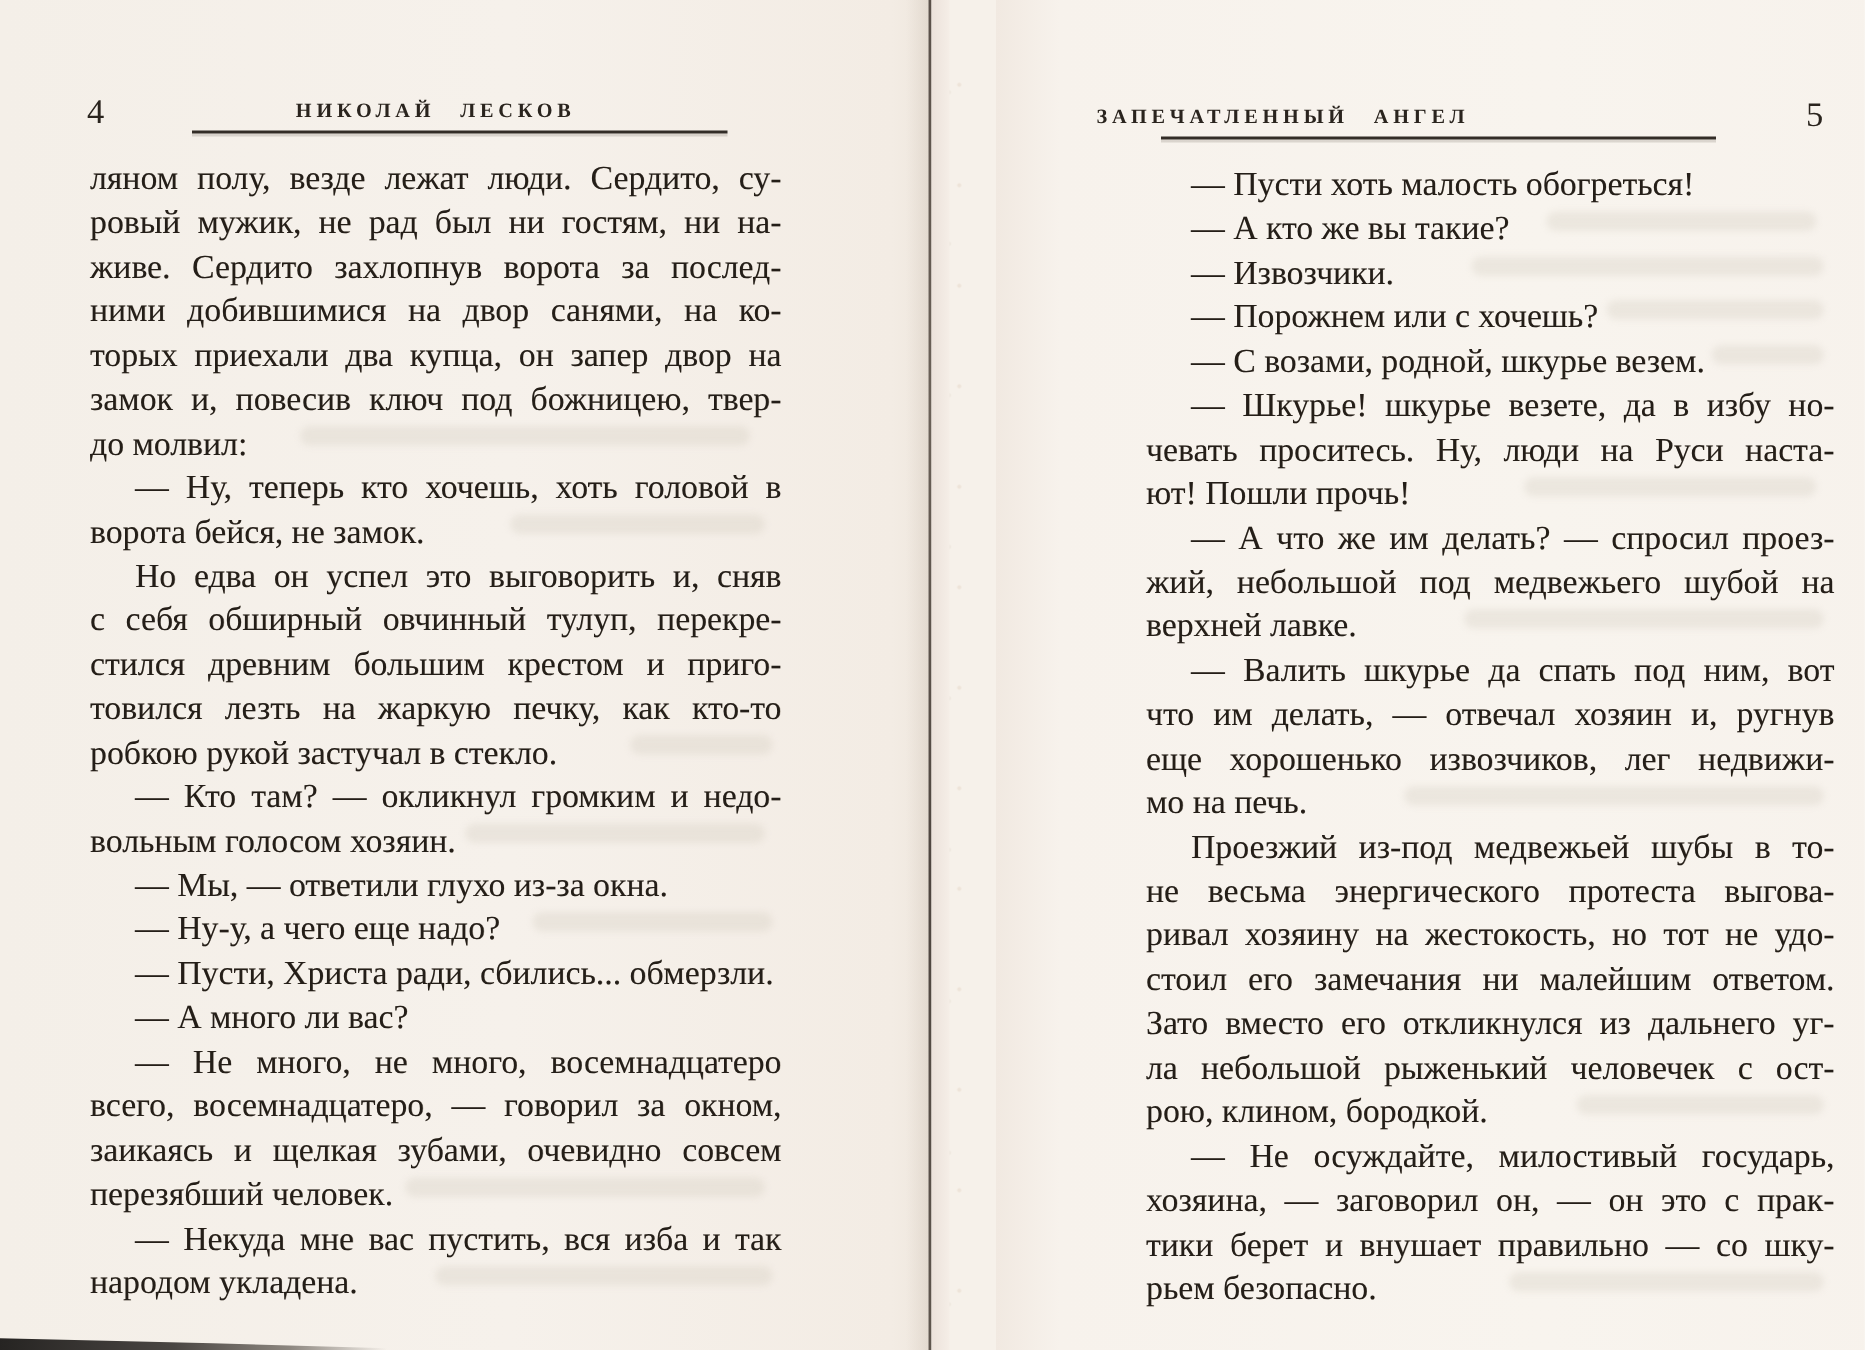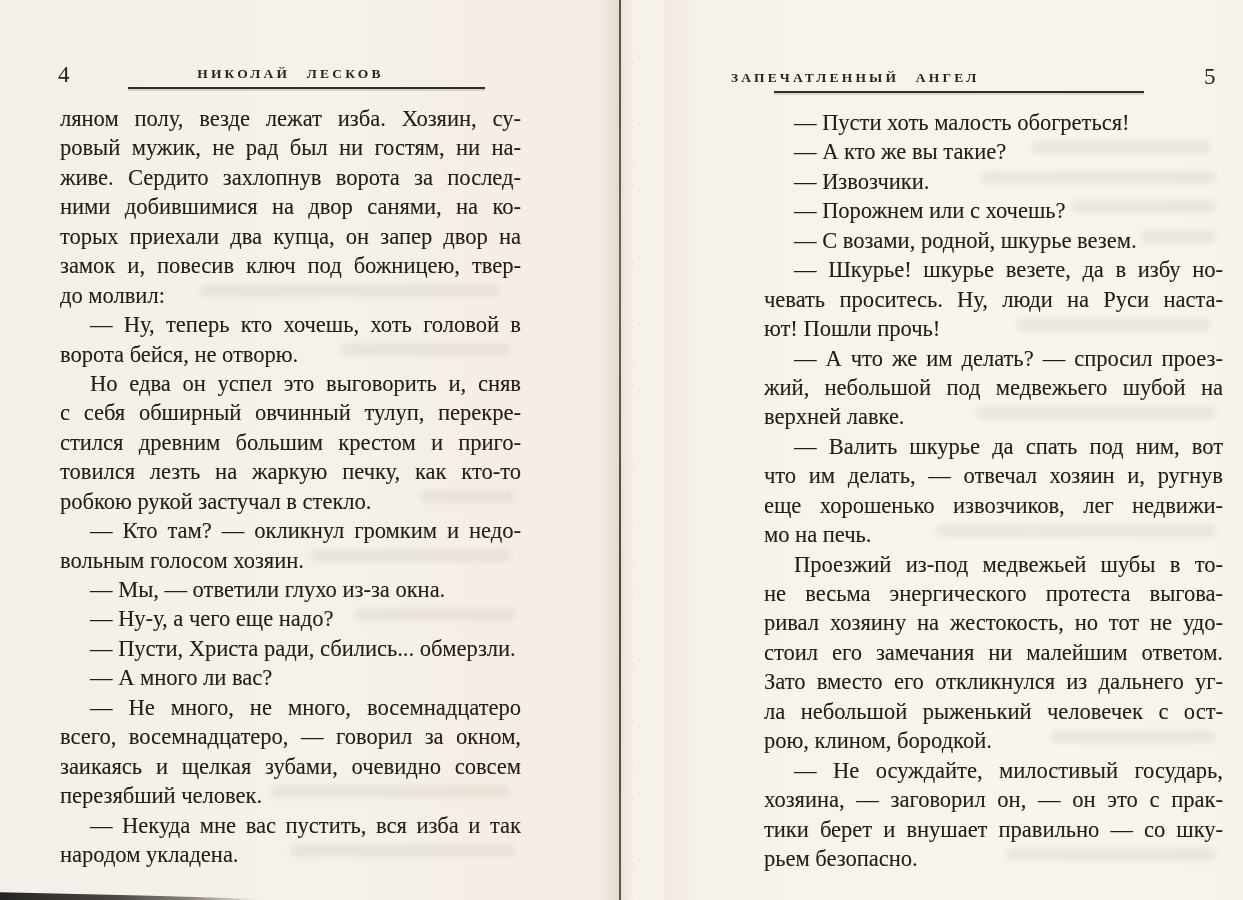--- a/index.html
+++ b/index.html
@@ -48,29 +48,29 @@
 </head>
 <body>
 
 <div class="sheet">
 
   <section class="page page-left">
     <div class="pagenum" style="left:58px;top:62px;">4</div>
     <div class="running-head" style="left:60px;top:66px;width:461px;text-align:center;">НИКОЛАЙ ЛЕСКОВ</div>
     <div class="head-rule" style="left:128px;top:87px;width:357px;"></div>
     <div class="body-block body-left">
-        <div class="tline full">ляном полу, везде лежат изба. Хозяин, су-</div>
+        <div class="tline full">ляном полу, везде лежат люди. Сердито, су-</div>
         <div class="tline full">ровый мужик, не рад был ни гостям, ни на-</div>
         <div class="tline full">живе. Сердито захлопнув ворота за послед-</div>
         <div class="tline full">ними добившимися на двор санями, на ко-</div>
         <div class="tline full">торых приехали два купца, он запер двор на</div>
         <div class="tline full">замок и, повесив ключ под божницею, твер-</div>
         <div class="tline">до молвил:</div>
         <div class="tline ind full">— Ну, теперь кто хочешь, хоть головой в</div>
-        <div class="tline">ворота бейся, не отворю.</div>
+        <div class="tline">ворота бейся, не замок.</div>
         <div class="tline ind full">Но едва он успел это выговорить и, сняв</div>
         <div class="tline full">с себя обширный овчинный тулуп, перекре-</div>
         <div class="tline full">стился древним большим крестом и приго-</div>
         <div class="tline full">товился лезть на жаркую печку, как кто-то</div>
         <div class="tline">робкою рукой застучал в стекло.</div>
         <div class="tline ind full">— Кто там? — окликнул громким и недо-</div>
         <div class="tline">вольным голосом хозяин.</div>
         <div class="tline ind">— Мы, — ответили глухо из-за окна.</div>
         <div class="tline ind">— Ну-у, а чего еще надо?</div>
         <div class="tline ind">— Пусти, Христа ради, сбились... обмерзли.</div>

